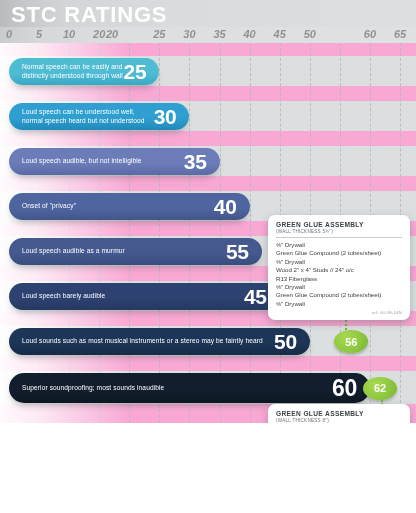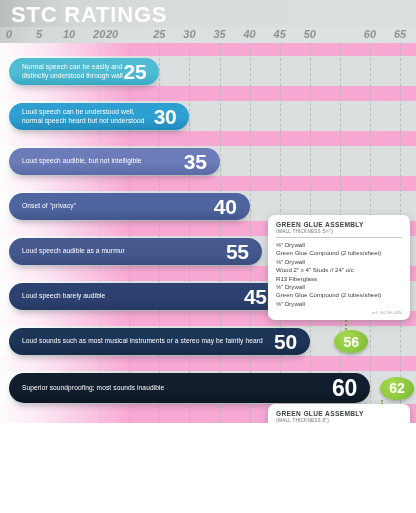--- a/index.html
+++ b/index.html
@@ -90,21 +90,21 @@
     line-height:21px;
   }
   .bar-tall{height:30px;border-radius:15px;}
   .bar-tall .bar-value{font-size:23px;line-height:23px;}
 
   
   .green-dot{
     position:absolute;
     width:34px;height:23px;border-radius:50%;
     background:radial-gradient(circle at 35% 30%,#a6d94f 0%,#8cc63f 60%,#76b132 100%);
-    color:#ffffff;font-size:14px;font-weight:bold;
+    color:#ffffff;font-size:11px;font-weight:bold;
     display:flex;align-items:center;justify-content:center;
     box-shadow:0 2px 3px rgba(0,0,0,.22);
   }
   .green-leader{
     position:absolute;width:0;
     border-left:2px dotted #7cb342;
   }
 
   
   .callout{
@@ -223,21 +223,21 @@
           <div class="bar-value">50</div>
         </div>
         <div class="bar bar-tall" style="top: 330px; width: 360.923px; background: linear-gradient(rgb(18, 30, 46) 0%, rgb(18, 30, 46) 55%, rgb(12, 23, 34) 100%);">
           <div class="bar-label">Superior soundproofing; most sounds inaudible</div>
           <div class="bar-value">60</div>
         </div>
       </div>
     <div id="markers-layer">
         <div class="green-dot" style="left: 334.362px; top: 287px;">56</div>
         <div class="green-leader" style="left: 344.862px; top: 273px; height: 14px;"></div>
-        <div class="green-dot" style="left: 380px; top: 333.5px;">62</div>
+        <div class="green-dot" style="left: 363px; top: 333.5px;">62</div>
         <div class="green-leader" style="left: 380.954px; top: 356.5px; height: 24px;"></div>
       </div>
   </div>
 
   <div class="callout" id="callout-0" style="left:268px;top:215px;width:142px;">
     <div class="callout-title">GREEN GLUE ASSEMBLY</div>
     <div class="callout-sub">(WALL THICKNESS 5¾")</div>
     <div class="callout-rule"></div>
     <div class="callout-lines">
         <div class="callout-line">⅝" Drywall</div>

